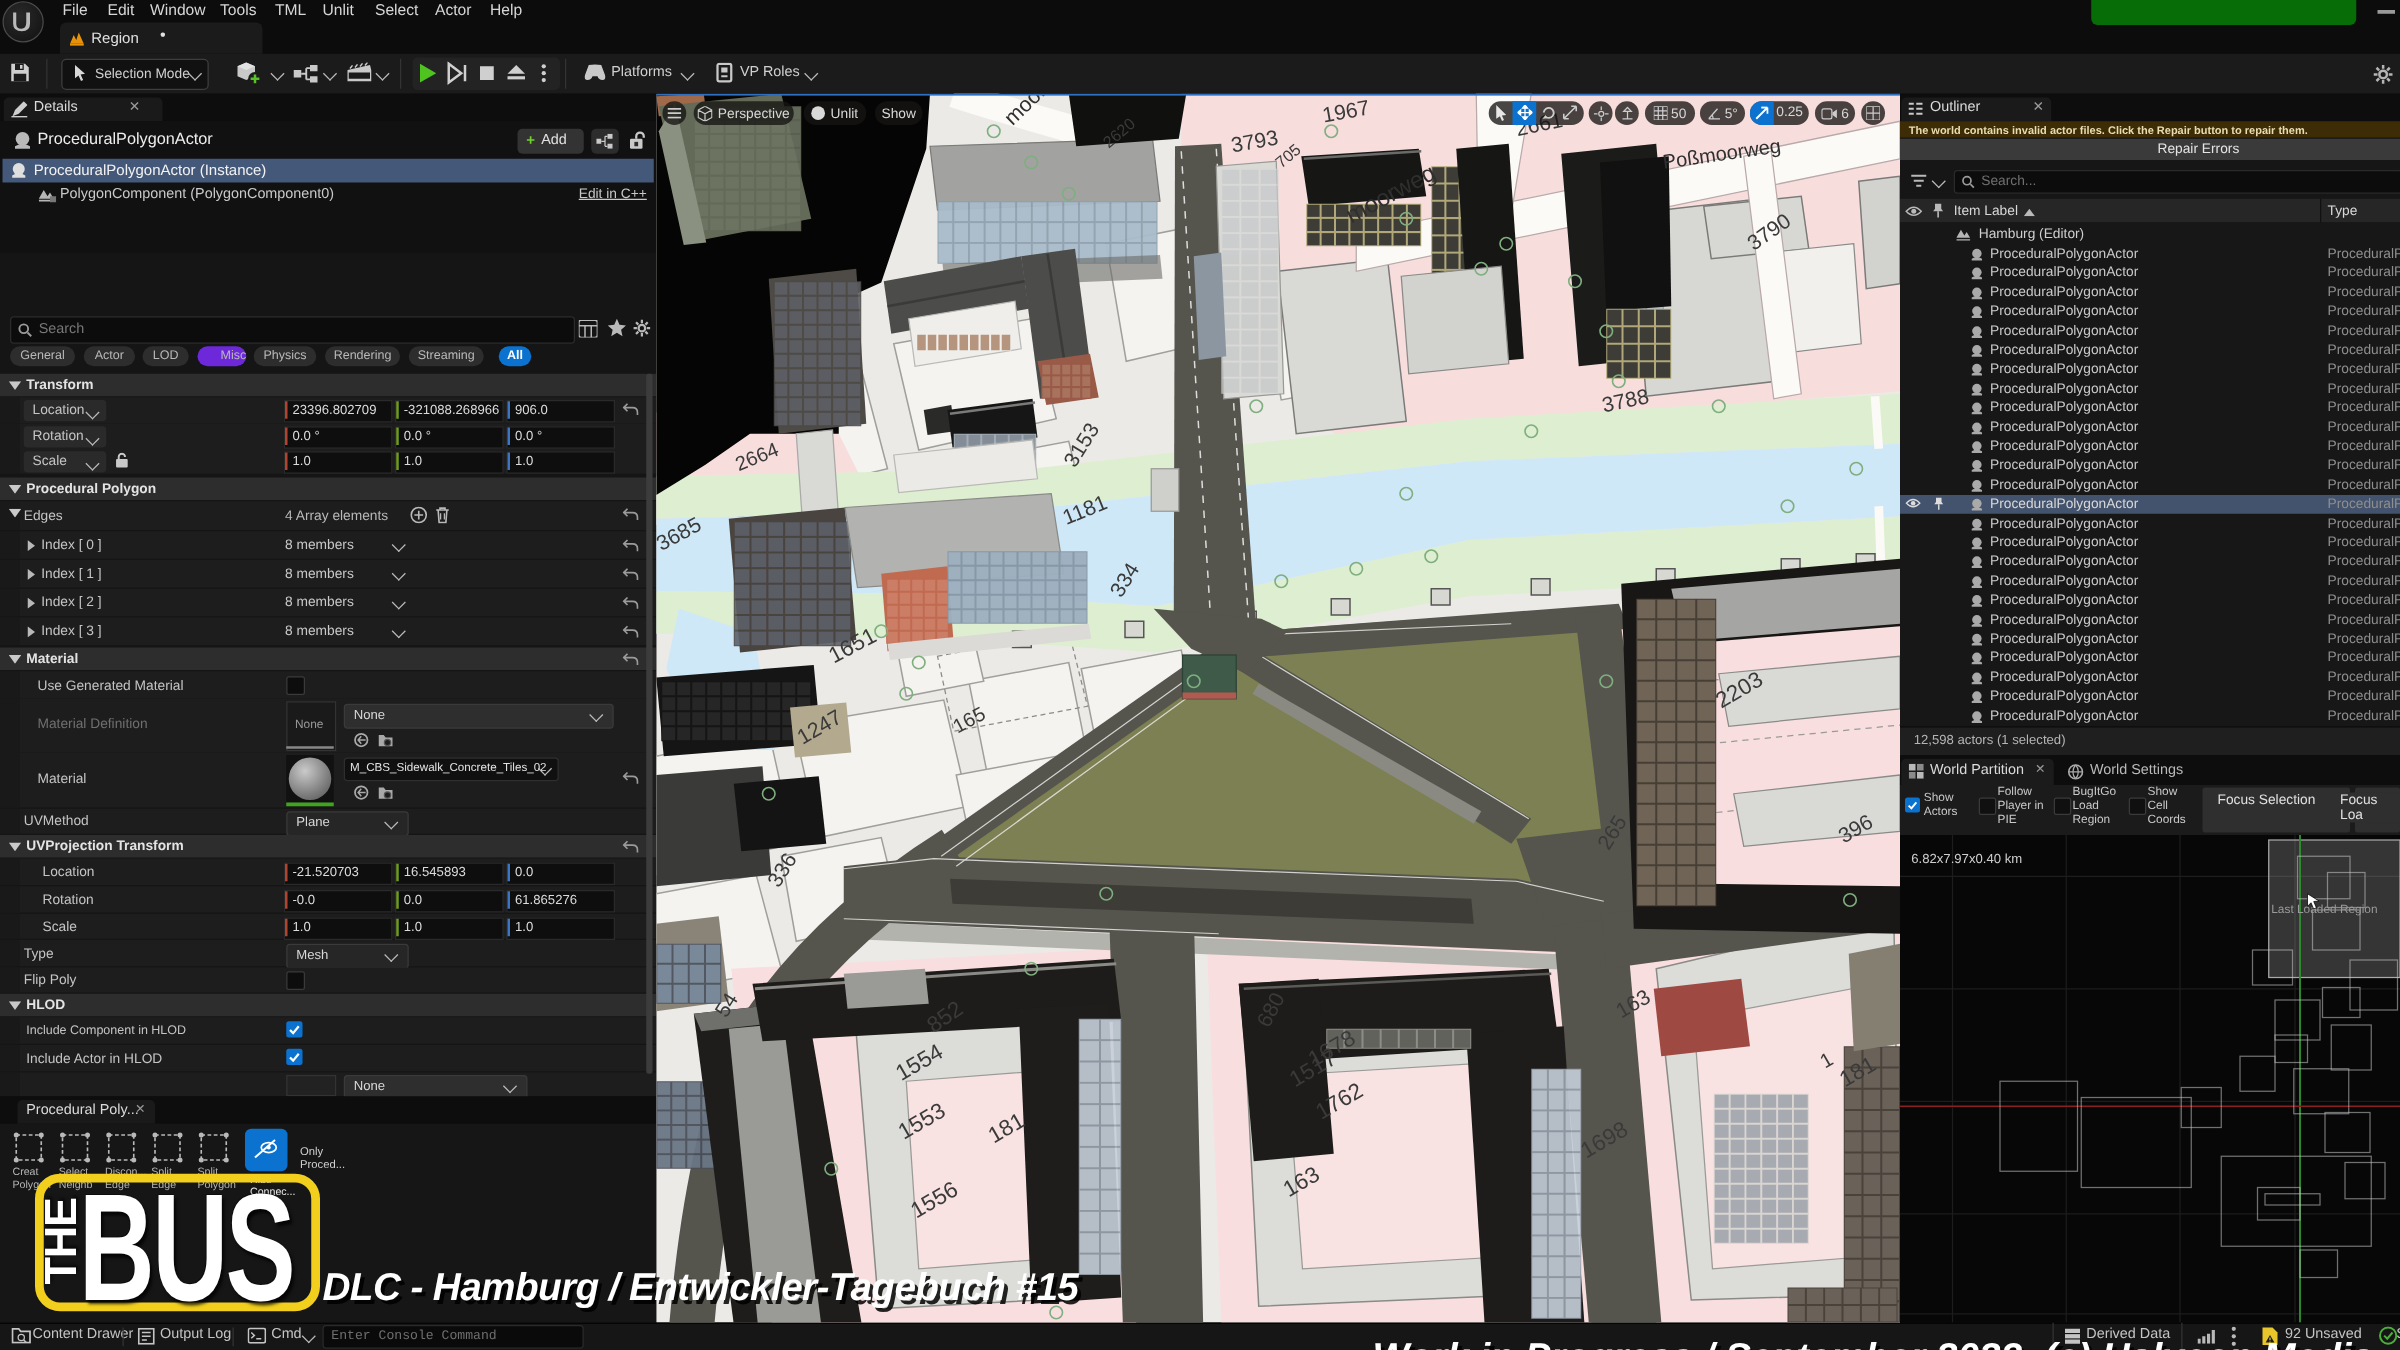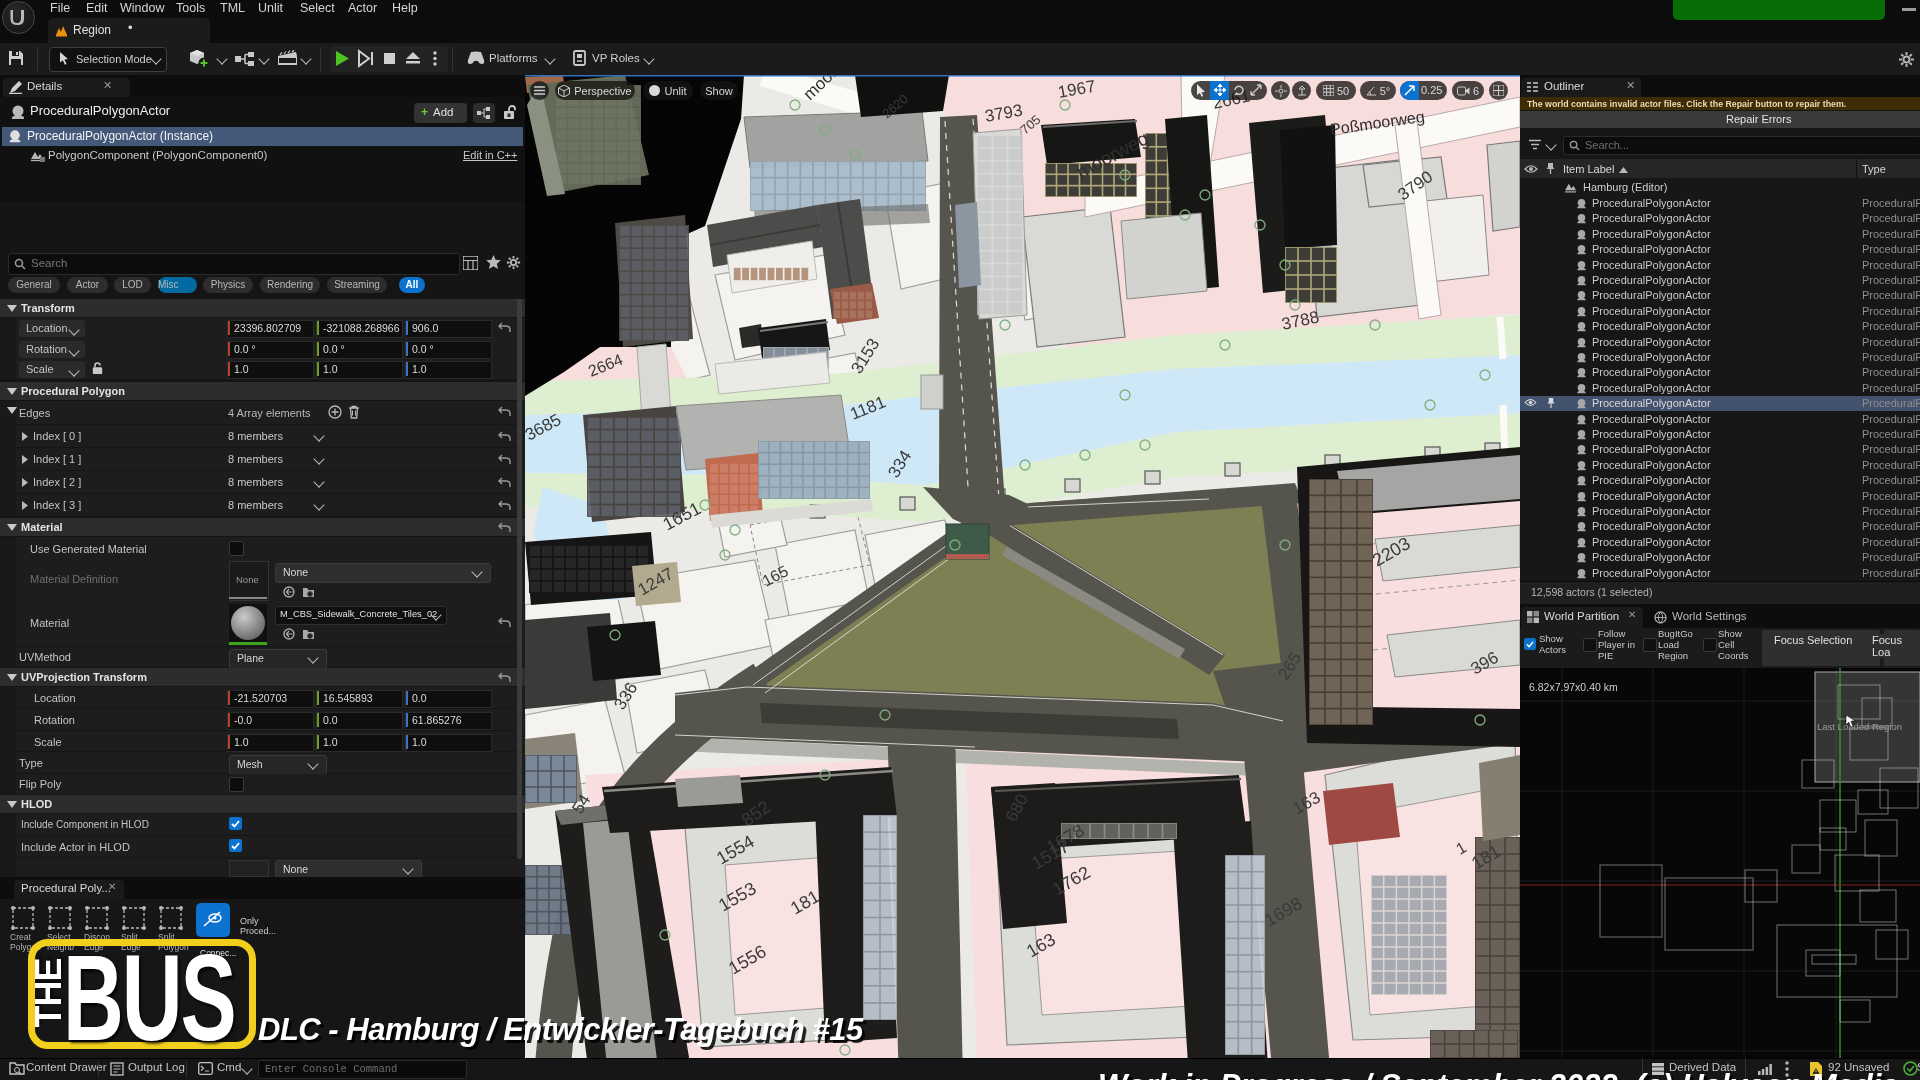--- a/index.html
+++ b/index.html
@@ -176,21 +176,21 @@
     </svg>
 <svg class="a" style="left:506px;top:255px" width="15" height="15" viewBox="0 0 17 17">
       <circle cx="8.5" cy="8.5" r="3" fill="none" stroke="#b9b9b9" stroke-width="2"></circle>
       <g stroke="#b9b9b9" stroke-width="2">
         <path d="M8.5 1 v3 M8.5 13 v3 M1 8.5 h3 M13 8.5 h3 M3.2 3.2 l2.1 2.1 M11.7 11.7 l2.1 2.1 M13.8 3.2 l-2.1 2.1 M3.2 13.8 l2.1-2.1"></path>
       </g>
     </svg>
 <div class="a" style="left:8px;top:277px;width:52px;height:16px;background:#2d2d2d;border-radius:8px;text-align:center;font-size:10px;line-height:16px;color:#b9b9b9;font-weight:normal">General</div>
 <div class="a" style="left:67px;top:277px;width:41px;height:16px;background:#2d2d2d;border-radius:8px;text-align:center;font-size:10px;line-height:16px;color:#b9b9b9;font-weight:normal">Actor</div>
 <div class="a" style="left:114px;top:277px;width:37px;height:16px;background:#2d2d2d;border-radius:8px;text-align:center;font-size:10px;line-height:16px;color:#b9b9b9;font-weight:normal">LOD</div>
-<div class="a" style="left:158px;top:277px;width:39px;height:16px;background:#0369a1;border-radius:8px;text-align:left;font-size:10px;line-height:16px;color:#b9b9b9;font-weight:normal">Misc</div>
+<div class="a" style="left:158px;top:277px;width:39px;height:16px;background:#6d28d9;border-radius:8px;text-align:right;font-size:10px;line-height:16px;color:#b9b9b9;font-weight:normal">Misc</div>
 <div class="a" style="left:203px;top:277px;width:50px;height:16px;background:#2d2d2d;border-radius:8px;text-align:center;font-size:10px;line-height:16px;color:#b9b9b9;font-weight:normal">Physics</div>
 <div class="a" style="left:260px;top:277px;width:60px;height:16px;background:#2d2d2d;border-radius:8px;text-align:center;font-size:10px;line-height:16px;color:#b9b9b9;font-weight:normal">Rendering</div>
 <div class="a" style="left:327px;top:277px;width:60px;height:16px;background:#2d2d2d;border-radius:8px;text-align:center;font-size:10px;line-height:16px;color:#b9b9b9;font-weight:normal">Streaming</div>
 <div class="a" style="left:399px;top:277px;width:26px;height:16px;background:#0b72d0;border-radius:8px;text-align:center;font-size:10px;line-height:16px;color:#fff;font-weight:bold">All</div>
 <div class="a" style="left:0;top:299px;width:525px;height:18px;background:#2d2d2d;border-bottom:1px solid #141414"></div>
 <svg class="a" style="left:7px;top:305px" width="10" height="7" viewBox="0 0 10 7">
       <path d="M0 0 h10 L5 7 Z" fill="#c9c9c9"></path>
     </svg>
 <span class="a" style="left:21px;top:302px;font-size:11px;font-weight:bold;color:#e4e4e4">Transform</span>
 <div class="a" style="left:0;top:318px;width:525px;height:21px;background:#1d1d1d;border-bottom:1px solid #151515"></div>

